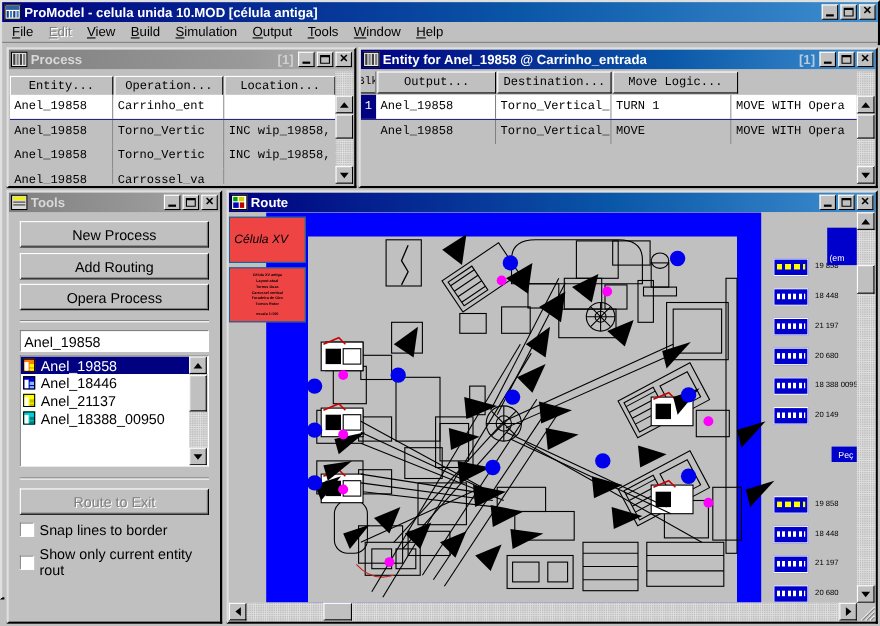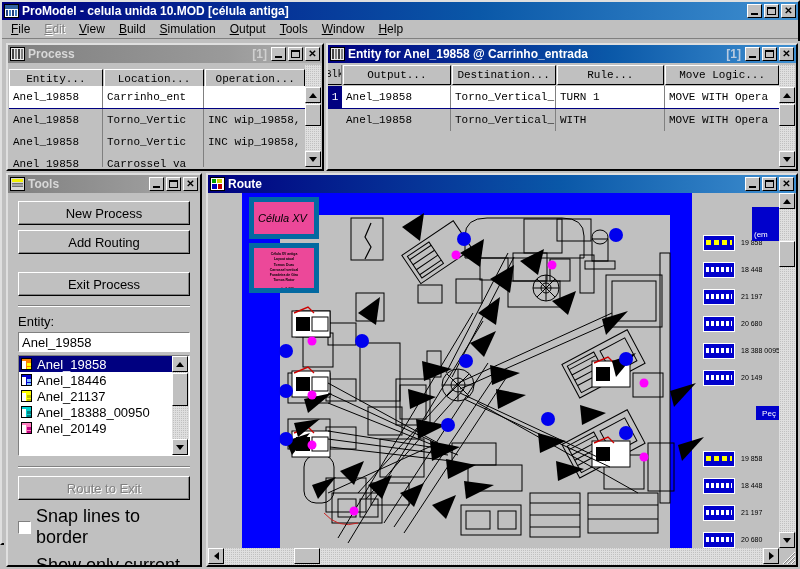--- a/index.html
+++ b/index.html
@@ -220,43 +220,42 @@
   }
   .li {
     height: 16px; display: flex; align-items: center;
     font-size: 13px; color: #000; padding-left: 2px;
   }
   .li.sel { background: #000080; color: #ffffff; }
   .li-icon {
     width: 11px; height: 12px; margin-right: 5px; flex: 0 0 11px;
     border: 1px solid #000; position: relative; overflow: hidden;
   }
-  .chk-row { display: flex; align-items: center; gap: 5px; font-size: 18px; color: #000; }
+  .chk-row { display: flex; align-items: center; gap: 5px; font-size: 13px; color: #000; }
   .chkbox {
     width: 13px; height: 13px; flex: 0 0 13px; background: #ffffff;
     border-top: 1px solid #808080;
     border-left: 1px solid #808080;
     border-right: 1px solid #ffffff;
     border-bottom: 1px solid #ffffff;
   }
 
   
   #layout-canvas {
     position: absolute;
     background: #c0c0c0;
     overflow: hidden;
   }
   .yellow-box {
     position: absolute;
-    background: #ec4899;
-    border: 5px solid #0369a1;
+    background: #ef4444;
+    border: 1px solid #0369a1;
     font-style: italic;
     color: #000;
     overflow: hidden;
-    margin-left: 41px;
   }
   .ent-tile {
     position: absolute;
     background: #0000cc;
     border: 1px solid #ffffff;
   }
   .ent-tile .dashes {
     position: absolute; left: 2px; right: 2px; top: 4px; height: 5px;
     background: repeating-linear-gradient(90deg, #ffffff 0 3px, #0000cc 3px 5px);
   }
@@ -345,22 +344,22 @@
               </div>
             <div class="tb-btn">
                 <span class="g-close">✕</span>
               </div>
           </div>
         </div>
 
         <div style="position:absolute; left:0; top:18px; right:0; bottom:0; background:#c0c0c0;">
           <div class="grid-head" style="margin-top:6px; margin-left:1px; width:297px;">
             <div class="gh-cell" style="width:94px;">Entity...</div>
+            <div class="gh-cell" style="width:100px;">Operation...</div>
             <div class="gh-cell" style="width:101px;">Location...</div>
-            <div class="gh-cell" style="width:100px;">Operation...</div>
           </div>
 
           <div style="position:absolute; left:1px; top:23px; width:297px; bottom:2px; overflow:hidden;">
             <div class="grid-row selected">
               <div class="gr-cell" style="width:94px;">Anel_19858</div>
               <div class="gr-cell" style="width:101px;">Carrinho_ent</div>
               <div class="gr-cell" style="width:102px;"></div>
             </div>
             <div class="row-sep"></div>
             <div class="grid-row normal">
@@ -418,38 +417,37 @@
                 <span class="g-close">✕</span>
               </div>
           </div>
         </div>
 
         <div style="position:absolute; left:0; top:18px; right:0; bottom:0; background:#c0c0c0;">
           <div class="grid-head" style="margin-top:2px; margin-left:0px; width:452px;">
             <div class="gh-corner" style="width:14px; height:20px; margin-right:1px;">Blk</div>
             <div class="gh-cell" style="width:108px;">Output...</div>
             <div class="gh-cell" style="width:104px;">Destination...</div>
-            <div class="gh-cell" style="width:108px;">Rule...</div>
             <div class="gh-cell" style="width:114px;">Move Logic...</div>
           </div>
 
           <div style="position:absolute; left:0px; top:23px; width:452px; bottom:2px; overflow:hidden;">
             <div class="grid-row selected">
               <div class="blk-cell sel">1</div>
               <div class="gr-cell" style="width:109px;">Anel_19858</div>
               <div class="gr-cell" style="width:105px;">Torno_Vertical_</div>
               <div class="gr-cell" style="width:109px;">TURN 1</div>
               <div class="gr-cell" style="width:115px;">MOVE WITH Opera</div>
             </div>
             <div class="row-sep"></div>
             <div class="grid-row normal">
               <div class="blk-cell norm"></div>
               <div class="gr-cell" style="width:109px;">Anel_19858</div>
               <div class="gr-cell" style="width:105px;">Torno_Vertical_</div>
-              <div class="gr-cell" style="width:109px;">WITH</div>
+              <div class="gr-cell" style="width:109px;">MOVE</div>
               <div class="gr-cell" style="width:115px;">MOVE WITH Opera</div>
             </div>
             <div style="height:56px; background:#c0c0c0; border-left:14px solid #c0c0c0;"></div>
           </div>
 
           <div style="position:absolute; right:1px; top:2px; width:16px; bottom:2px;">
             <div class="sb-track" style="top:0; bottom:0;"></div>
             <div class="sb-btn" style="top:22px;">
                 <div class="arrow-up"></div>
               </div>
@@ -482,26 +480,25 @@
               </div>
             <div class="tb-btn">
                 <span class="g-close">✕</span>
               </div>
           </div>
         </div>
 
         <div style="position:absolute; left:0; top:18px; right:0; bottom:0; background:#c0c0c0; padding:8px 10px 0 10px;">
 
           <div class="tool-btn" style="margin-bottom:5px;">New Process</div>
-          <div class="tool-btn" style="margin-bottom:18px;">Add Routing</div>
-          <div class="tool-btn">Exit Process</div>
+          <div class="tool-btn" style="margin-bottom:4px;">Add Routing</div>
+          <div class="tool-btn">Opera Process</div>
 
           <div class="grp-line" style="margin:9px 0 7px 0;"></div>
 
-          <div class="lbl" style="margin-bottom:3px;">Entity:</div>
           <div class="entity-input">Anel_19858</div>
 
           <div class="listbox" style="height:101px; margin-top:3px;">
             <div style="position:absolute; left:0; top:0; right:17px; bottom:0; overflow:hidden;">
               <div class="li sel">
                 <span class="li-icon" style="background:#ff8000;">
                   <svg width="9" height="10" viewBox="0 0 9 10">
                       <rect x="0" y="0" width="4" height="10" fill="#ffffff"></rect>
                       <rect x="5" y="2" width="4" height="3" fill="#ffff00"></rect>
                       <rect x="5" y="6" width="4" height="3" fill="#ffff00"></rect>
@@ -531,30 +528,20 @@
               </div>
               <div class="li">
                 <span class="li-icon" style="background:#00d0d0;">
                   <svg width="9" height="10" viewBox="0 0 9 10">
                       <rect x="0" y="0" width="4" height="10" fill="#ffffff"></rect>
                       <rect x="5" y="2" width="4" height="3" fill="#008080"></rect>
                       <rect x="5" y="6" width="4" height="3" fill="#008080"></rect>
                     </svg>
                 </span>
                 <span>Anel_18388_00950</span>
-              </div>
-              <div class="li">
-                <span class="li-icon" style="background:#ff80c0;">
-                  <svg width="9" height="10" viewBox="0 0 9 10">
-                      <rect x="0" y="0" width="4" height="10" fill="#ffffff"></rect>
-                      <rect x="5" y="2" width="4" height="3" fill="#c00080"></rect>
-                      <rect x="5" y="6" width="4" height="3" fill="#c00080"></rect>
-                    </svg>
-                </span>
-                <span>Anel_20149</span>
               </div>
             </div>
             <div style="position:absolute; right:0; top:0; width:17px; bottom:0;">
               <div class="sb-track" style="top:16px; bottom:16px;"></div>
               <div class="sb-btn" style="top:0;">
                   <div class="arrow-up"></div>
                 </div>
               <div class="sb-thumb" style="top:17px; height:33px;"></div>
               <div class="sb-btn" style="bottom:0;">
                   <div class="arrow-down"></div>

